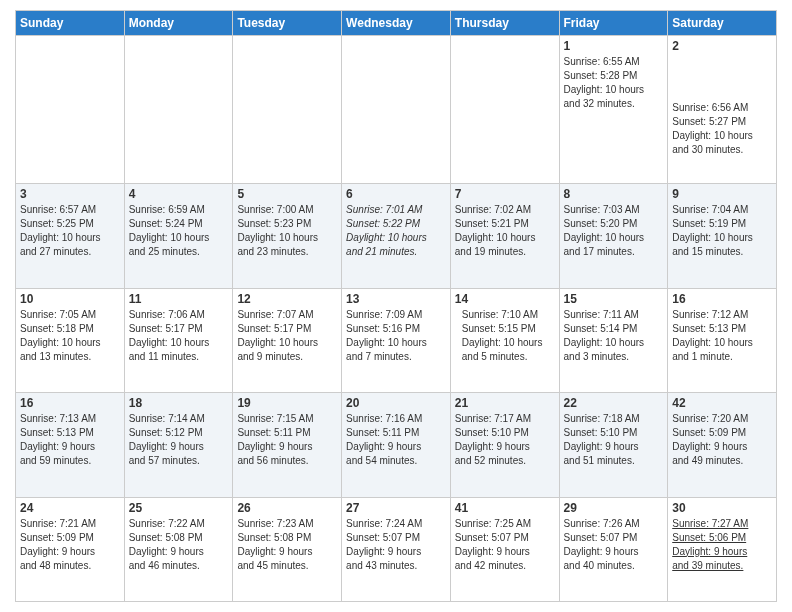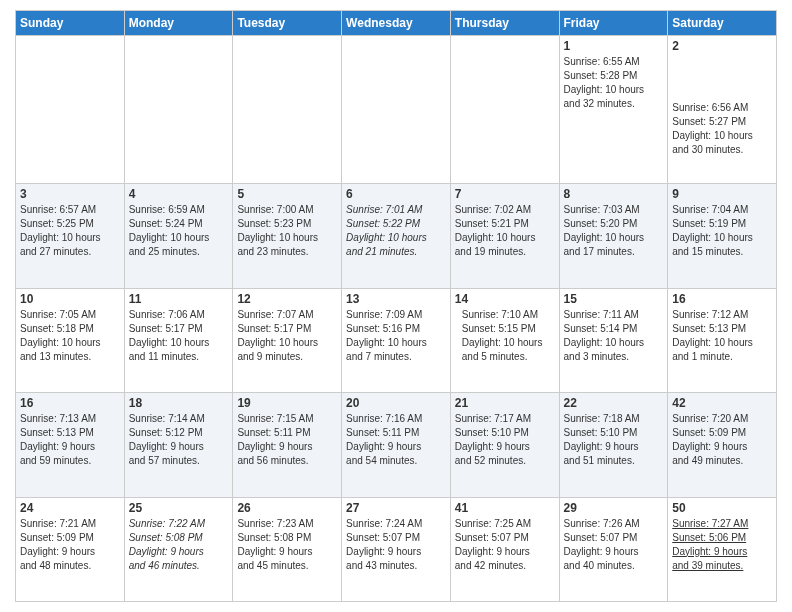--- a/index.html
+++ b/index.html
@@ -302,21 +302,21 @@
         <tr>
           <td>
             <span class="day-number">24</span>
             <div class="day-info" style="white-space: pre-line;">Sunrise: 7:21 AM
 Sunset: 5:09 PM
 Daylight: 9 hours
 and 48 minutes.</div>
           </td>
           <td>
             <span class="day-number">25</span>
-            <div class="day-info" style="white-space: pre-line; font-style: italic;">Sunrise: 7:22 AM
+            <div class="day-info" style="white-space: pre-line;">Sunrise: 7:22 AM
 Sunset: 5:08 PM
 Daylight: 9 hours
 and 46 minutes.</div>
           </td>
           <td>
             <span class="day-number">26</span>
             <div class="day-info" style="white-space: pre-line;">Sunrise: 7:23 AM
 Sunset: 5:08 PM
 Daylight: 9 hours
 and 45 minutes.</div>
@@ -336,21 +336,21 @@
 and 42 minutes.</div>
           </td>
           <td>
             <span class="day-number">29</span>
             <div class="day-info" style="white-space: pre-line;">Sunrise: 7:26 AM
 Sunset: 5:07 PM
 Daylight: 9 hours
 and 40 minutes.</div>
           </td>
           <td>
-            <span class="day-number">50</span>
+            <span class="day-number">30</span>
             <div class="day-info" style="white-space: pre-line; text-decoration: underline;">Sunrise: 7:27 AM
 Sunset: 5:06 PM
 Daylight: 9 hours
 and 39 minutes.</div>
           </td>
         </tr>
       </tbody>
   </table>
 </div>
 

